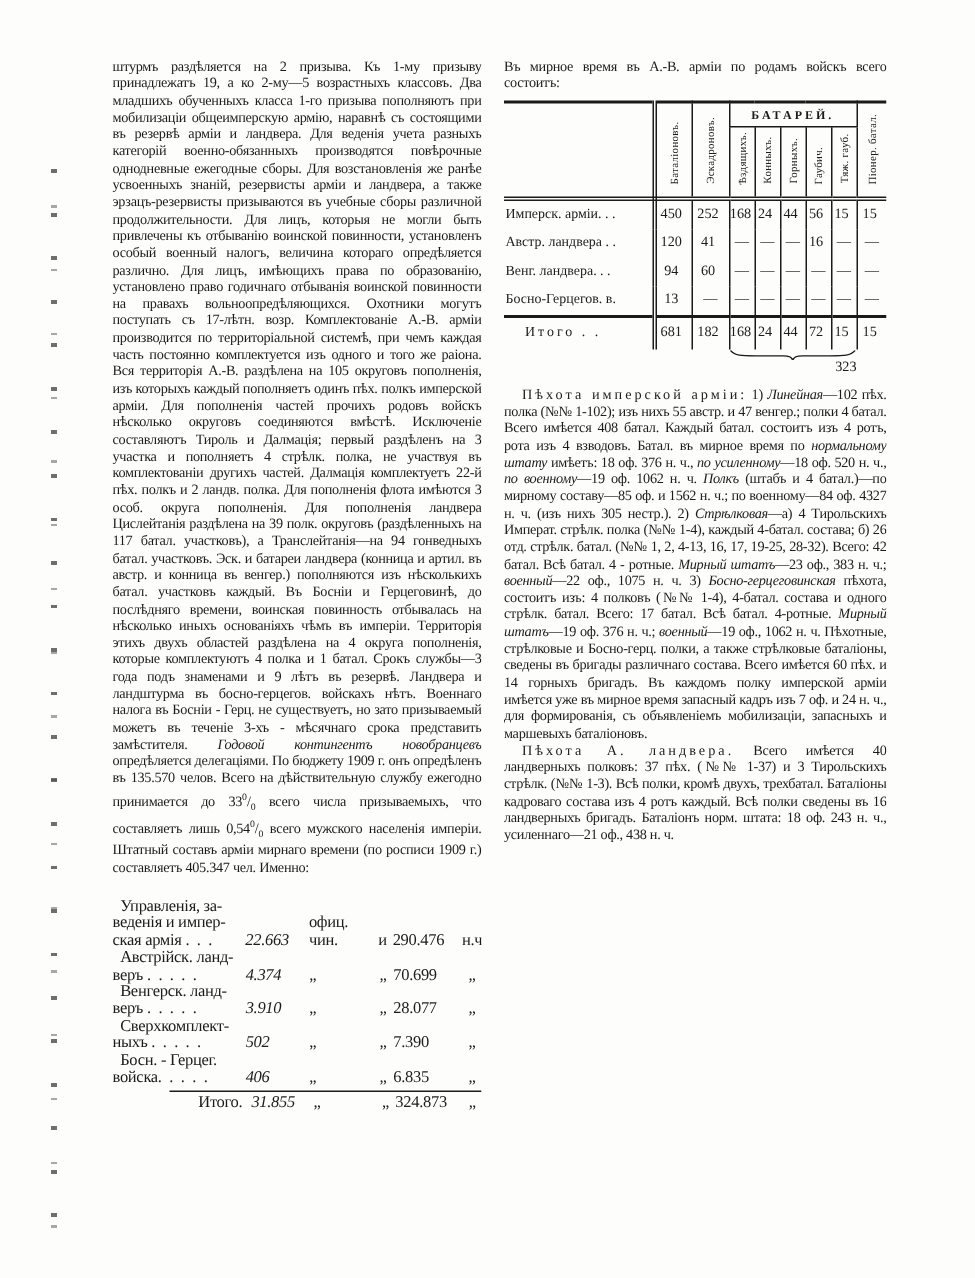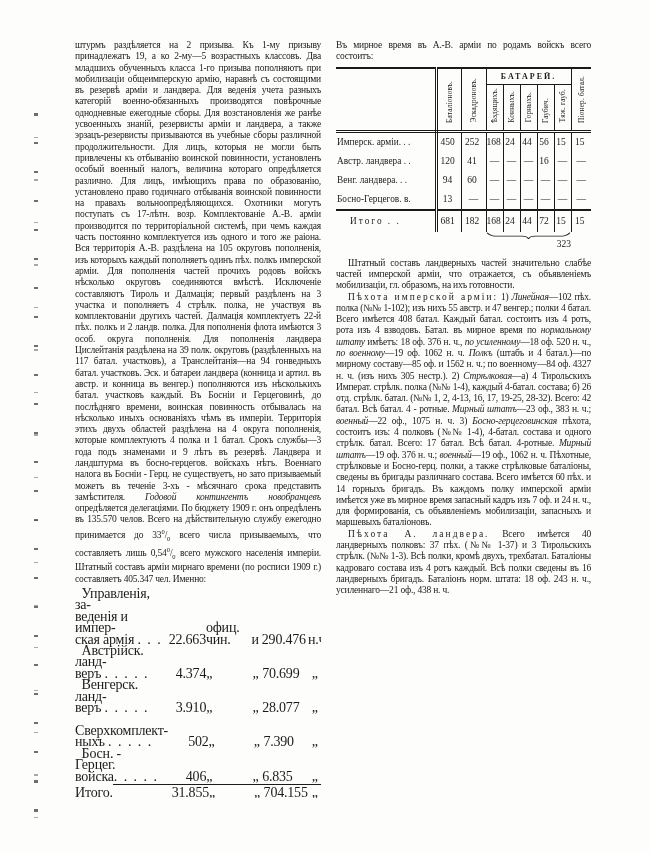--- a/index.html
+++ b/index.html
@@ -20,30 +20,30 @@
   .col{overflow:hidden;}
   .col-l{width:246px;}
   .col-r{width:255px;}
   .bt{font-size:9.5px;line-height:11.3px;letter-spacing:-0.2px;text-align:justify;margin:0;}
   .indent{text-indent:12px;}
   .seg-i{font-style:italic;}
   .seg-g{letter-spacing:2px;}
   .seg-u{vertical-align:super;font-size:6.5px;letter-spacing:0;}
   .seg-d{vertical-align:sub;font-size:6.5px;letter-spacing:0;}
   
-  .staff{margin-top:3px;font-size:14px;line-height:11.4px;letter-spacing:-0.2px;}
+  .staff{margin-top:14px;font-size:11px;line-height:11.4px;letter-spacing:-0.2px;}
   .srow{display:flex;align-items:flex-end;}
   .slabel{width:92px;white-space:pre-wrap;}
-  .soff{width:44px;text-align:right;}
+  .soff{width:44px;font-style:italic;}
   .su1{width:44px;}
   .su2{width:14px;text-align:center;}
   .smen{width:48px;text-align:left;}
   .su3{width:13px;text-align:center;}
   .srule{border-top:1.2px solid #1b1b1b;margin-left:38px;margin-top:2px;margin-bottom:2px;}
-  .srow.total .slabel{text-align:left;padding-right:6px;}
+  .srow.total .slabel{text-align:right;padding-right:6px;}
   
   table.mil{border-collapse:collapse;table-layout:fixed;width:255px;margin-top:4px;
             border-top:2px solid #1a1a1a;}
   table.mil th,table.mil td{padding:0;border-left:1px solid #1a1a1a;font-weight:normal;}
   table.mil .c0{border-left:none;border-right:3px double #1a1a1a;}
   table.mil thead th{border-bottom:3px double #1a1a1a;}
   table.mil thead th.grp{border-bottom:1px solid #1a1a1a;font-size:8px;font-weight:bold;
                          letter-spacing:2px;text-align:center;height:15px;}
   table.mil thead th.rot{vertical-align:bottom;text-align:center;}
   .vtx{display:inline-block;writing-mode:vertical-rl;transform:rotate(180deg);
@@ -118,21 +118,21 @@
             <div class="su2">„</div>
             <div class="smen">6.835</div>
             <div class="su3">„</div>
           </div>
           <div class="srule"></div>
           <div class="srow total">
             <div class="slabel">Итого.</div>
             <div class="soff">31.855</div>
             <div class="su1">„</div>
             <div class="su2">„</div>
-            <div class="smen">704.155</div>
+            <div class="smen">324.873</div>
             <div class="su3">„</div>
           </div>
         </div>
     </div>
 
     <div class="col col-r">
       <p class="bt">Въ мирное время въ А.-В. арміи по родамъ войскъ всего состоитъ:</p>
 
       <table class="mil">
         <colgroup>
@@ -229,20 +229,19 @@
                 <path d="M1,1 C4,6 8,6 18,6 L36,6 C40,6 41.5,7 42.5,10 C43.5,7 45,6 49,6 L67,6 C77,6 81,6 84,1" fill="none" stroke="#1a1a1a" stroke-width="1.1"></path>
               </svg>
               <div class="btotal">323</div>
             </td>
             <td></td>
           </tr>
         </tfoot>
       </table>
 
       <div id="right-paras" class="mt2">
-          <p class="bt indent"><span>Штатный составъ ландверныхъ частей значительно слабѣе частей имперской арміи, что отражается, съ объявленіемъ мобилизаціи, гл. образомъ, на ихъ готовности.</span></p>
           <p class="bt indent"><span class="seg-g">Пѣхота имперской арміи:</span><span> 1) </span><span class="seg-i">Линейная</span><span>—102 пѣх. полка (№№ 1-102); изъ нихъ 55 австр. и 47 венгер.; полки 4 батал. Всего имѣется 408 батал. Каждый батал. состоитъ изъ 4 ротъ, рота изъ 4 взводовъ. Батал. въ мирное время по </span><span class="seg-i">нормальному штату</span><span> имѣетъ: 18 оф. 376 н. ч., </span><span class="seg-i">по усиленному</span><span>—18 оф. 520 н. ч., </span><span class="seg-i">по военному</span><span>—19 оф. 1062 н. ч. </span><span class="seg-i">Полкъ</span><span> (штабъ и 4 батал.)—по мирному составу—85 оф. и 1562 н. ч.; по военному—84 оф. 4327 н. ч. (изъ нихъ 305 нестр.). 2) </span><span class="seg-i">Стрѣлковая</span><span>—а) 4 Тирольскихъ Императ. стрѣлк. полка (№№ 1-4), каждый 4-батал. состава; б) 26 отд. стрѣлк. батал. (№№ 1, 2, 4-13, 16, 17, 19-25, 28-32). Всего: 42 батал. Всѣ батал. 4 - ротные. </span><span class="seg-i">Мирный штатъ</span><span>—23 оф., 383 н. ч.; </span><span class="seg-i">военный</span><span>—22 оф., 1075 н. ч. 3) </span><span class="seg-i">Босно-герцеговинская</span><span> пѣхота, состоитъ изъ: 4 полковъ (№№ 1-4), 4-батал. состава и одного стрѣлк. батал. Всего: 17 батал. Всѣ батал. 4-ротные. </span><span class="seg-i">Мирный штатъ</span><span>—19 оф. 376 н. ч.; </span><span class="seg-i">военный</span><span>—19 оф., 1062 н. ч. Пѣхотные, стрѣлковые и Босно-герц. полки, а также стрѣлковые баталіоны, сведены въ бригады различнаго состава. Всего имѣется 60 пѣх. и 14 горныхъ бригадъ. Въ каждомъ полку имперской арміи имѣется уже въ мирное время запасный кадръ изъ 7 оф. и 24 н. ч., для формированія, съ объявленіемъ мобилизаціи, запасныхъ и маршевыхъ баталіоновъ.</span></p>
           <p class="bt indent"><span class="seg-g">Пѣхота А. ландвера.</span><span> Всего имѣется 40 ландверныхъ полковъ: 37 пѣх. (№№ 1-37) и 3 Тирольскихъ стрѣлк. (№№ 1-3). Всѣ полки, кромѣ двухъ, трехбатал. Баталіоны кадроваго состава изъ 4 ротъ каждый. Всѣ полки сведены въ 16 ландверныхъ бригадъ. Баталіонъ норм. штата: 18 оф. 243 н. ч., усиленнаго—21 оф., 438 н. ч.</span></p>
         </div>
     </div>
 
   </div>
 </div>
 
 </body></html>

